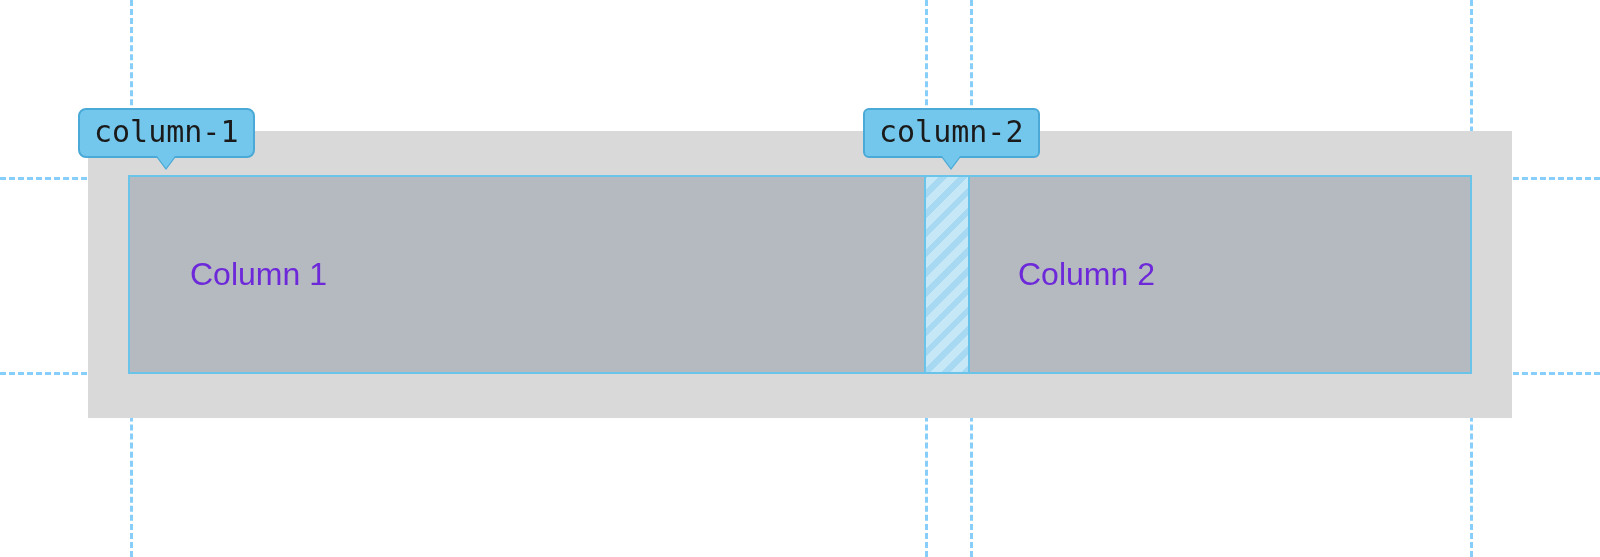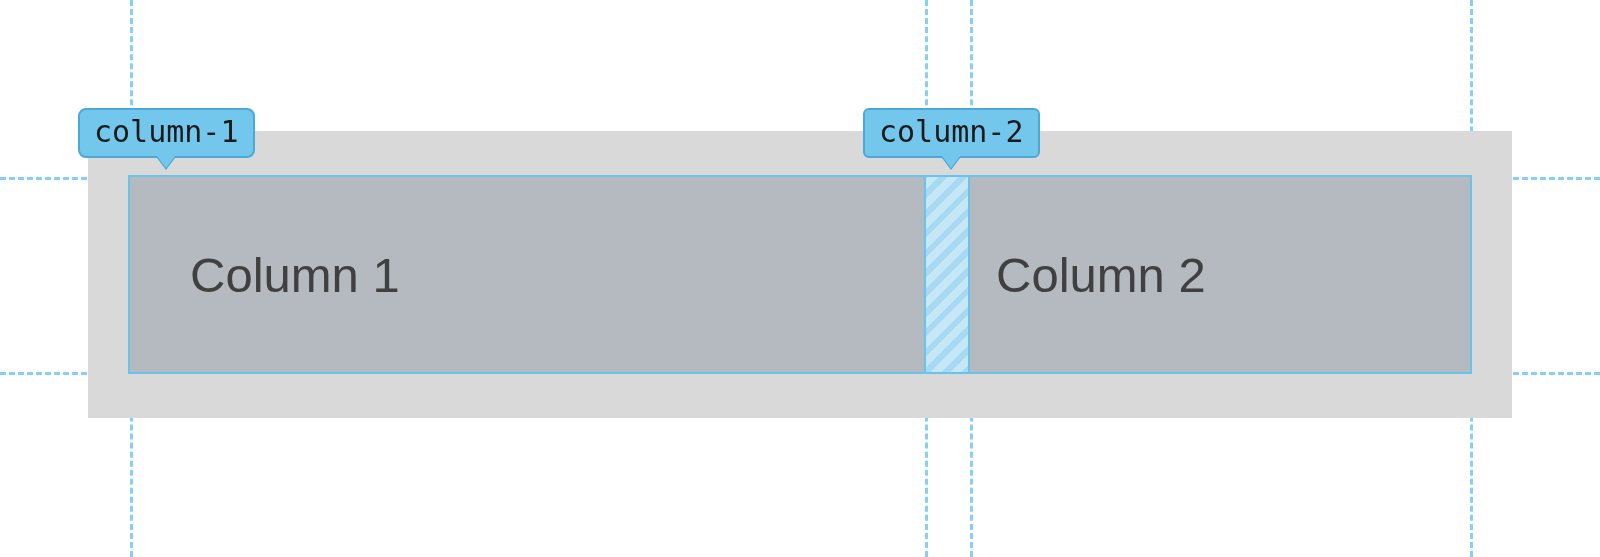--- a/index.html
+++ b/index.html
@@ -64,25 +64,25 @@
       align-items: center;
     }
     .track-1 {
       left: 0;
       width: 796px;
       padding-left: 60px;
     }
     .track-2 {
       left: 840px;
       width: 500px;
-      padding-left: 26px;
+      padding-left: 48px;
     }
     .track-label {
-      font-size: 49px;
-      color: #404040;
+      font-size: 32px;
+      color: #6d28d9;
       font-weight: 400;
     }
 
     
     .gap {
       position: absolute;
       top: 0;
       left: 796px;
       width: 44px;
       height: 100%;

